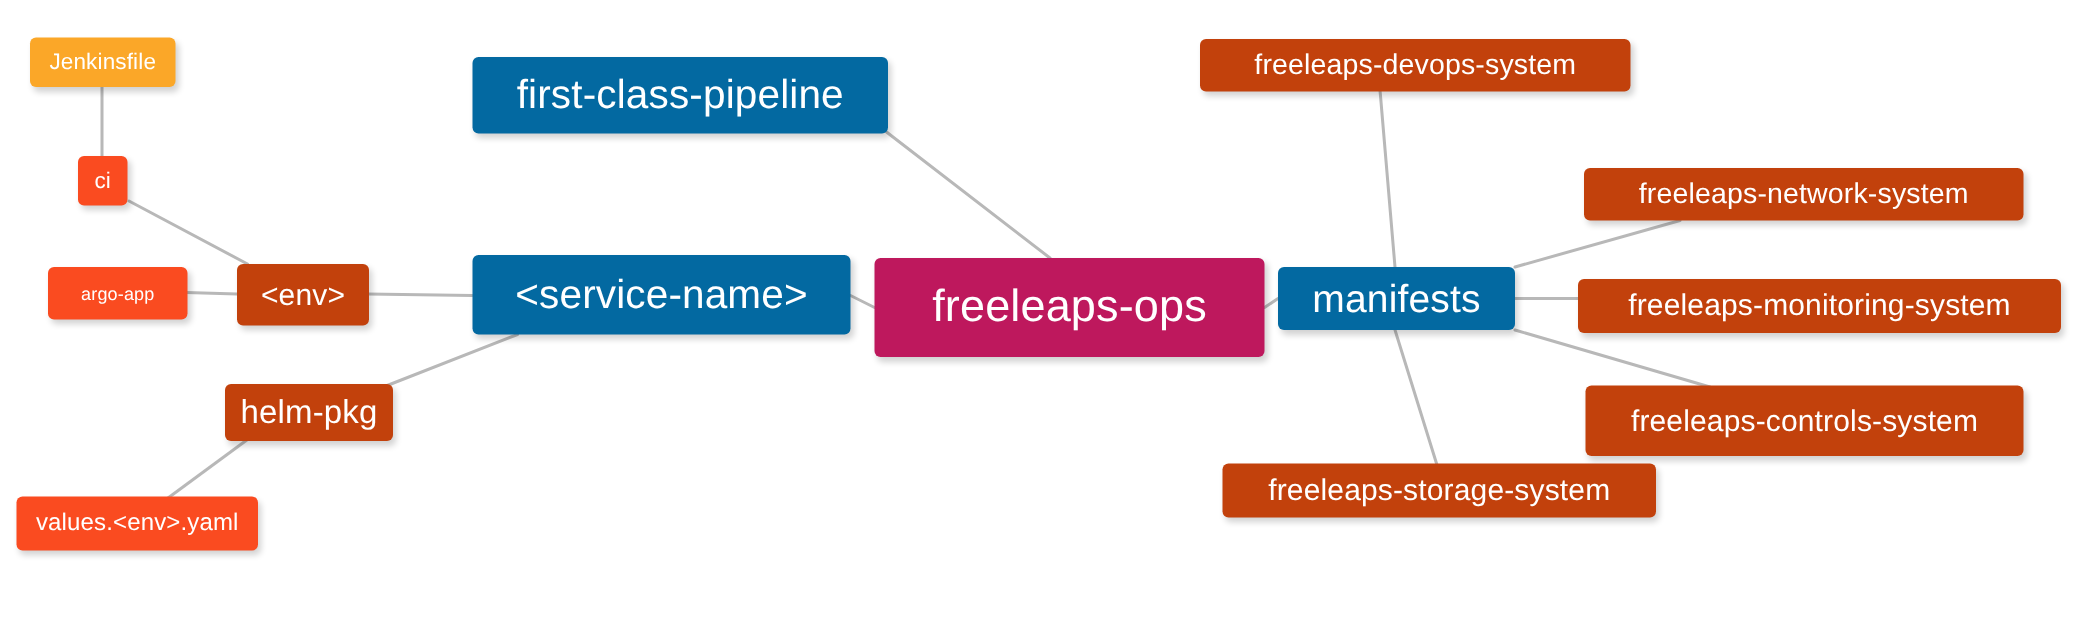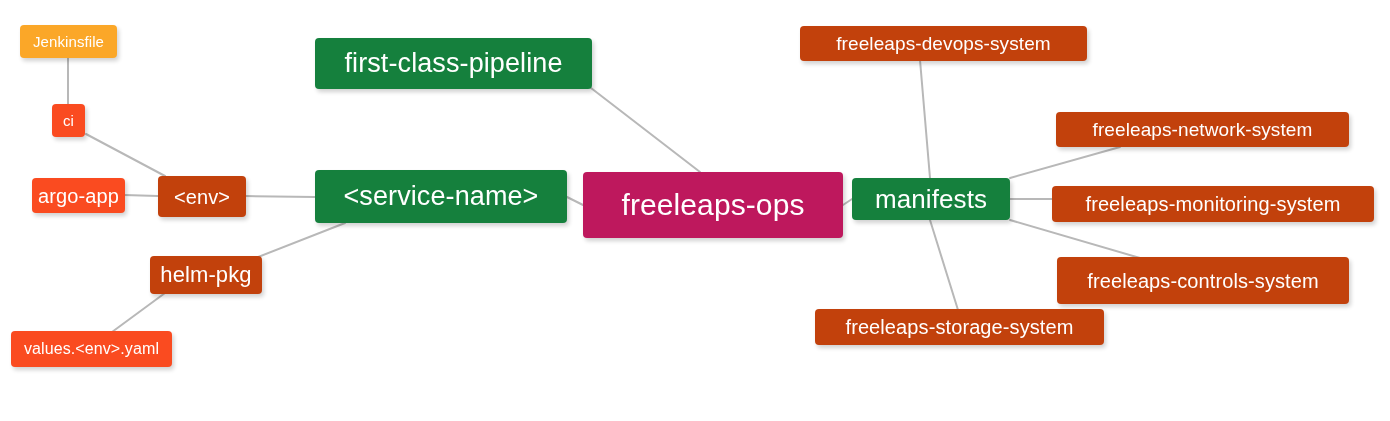--- a/index.html
+++ b/index.html
@@ -41,21 +41,21 @@
     justify-content: center;
     color: #ffffff;
     border-radius: 4px;
     white-space: nowrap;
     line-height: 1;
     box-shadow: 2px 3px 4px rgba(0,0,0,0.18);
     letter-spacing: 0.1px;
     padding: 0 10px;
   }
   .n-root   { background: #be185d; }
-  .n-blue   { background: #15803d; }
+  .n-blue   { background: #0369a1; }
   .n-green  { background: #c2410c; }
   .n-orange { background: #fba728; }
   .n-red    { background: #fa4b20; }
 </style>
 </head>
 <body>
 
 <div id="canvas">
 
   <svg id="edges" viewBox="0 0 1390 421" width="1390" height="421">
@@ -76,21 +76,21 @@
   </svg>
 
   <div class="node n-orange" style="left:20px; top:25px; width:97px; height:33px; font-size:15px;">
     <span>Jenkinsfile</span>
   </div>
 
   <div class="node n-red" style="left:52px; top:104px; width:33px; height:33px; font-size:15px;">
     <span>ci</span>
   </div>
 
-  <div class="node n-red" style="left:32px; top:178px; width:93px; height:35px; font-size:20px;">
+  <div class="node n-red" style="left:32px; top:178px; width:93px; height:35px; font-size:12px;">
     <span>argo-app</span>
   </div>
 
   <div class="node n-green" style="left:158px; top:176px; width:88px; height:41px; font-size:20px;">
     <span>&lt;env&gt;</span>
   </div>
 
   <div class="node n-green" style="left:150px; top:256px; width:112px; height:38px; font-size:22px;">
     <span>helm-pkg</span>
   </div>

